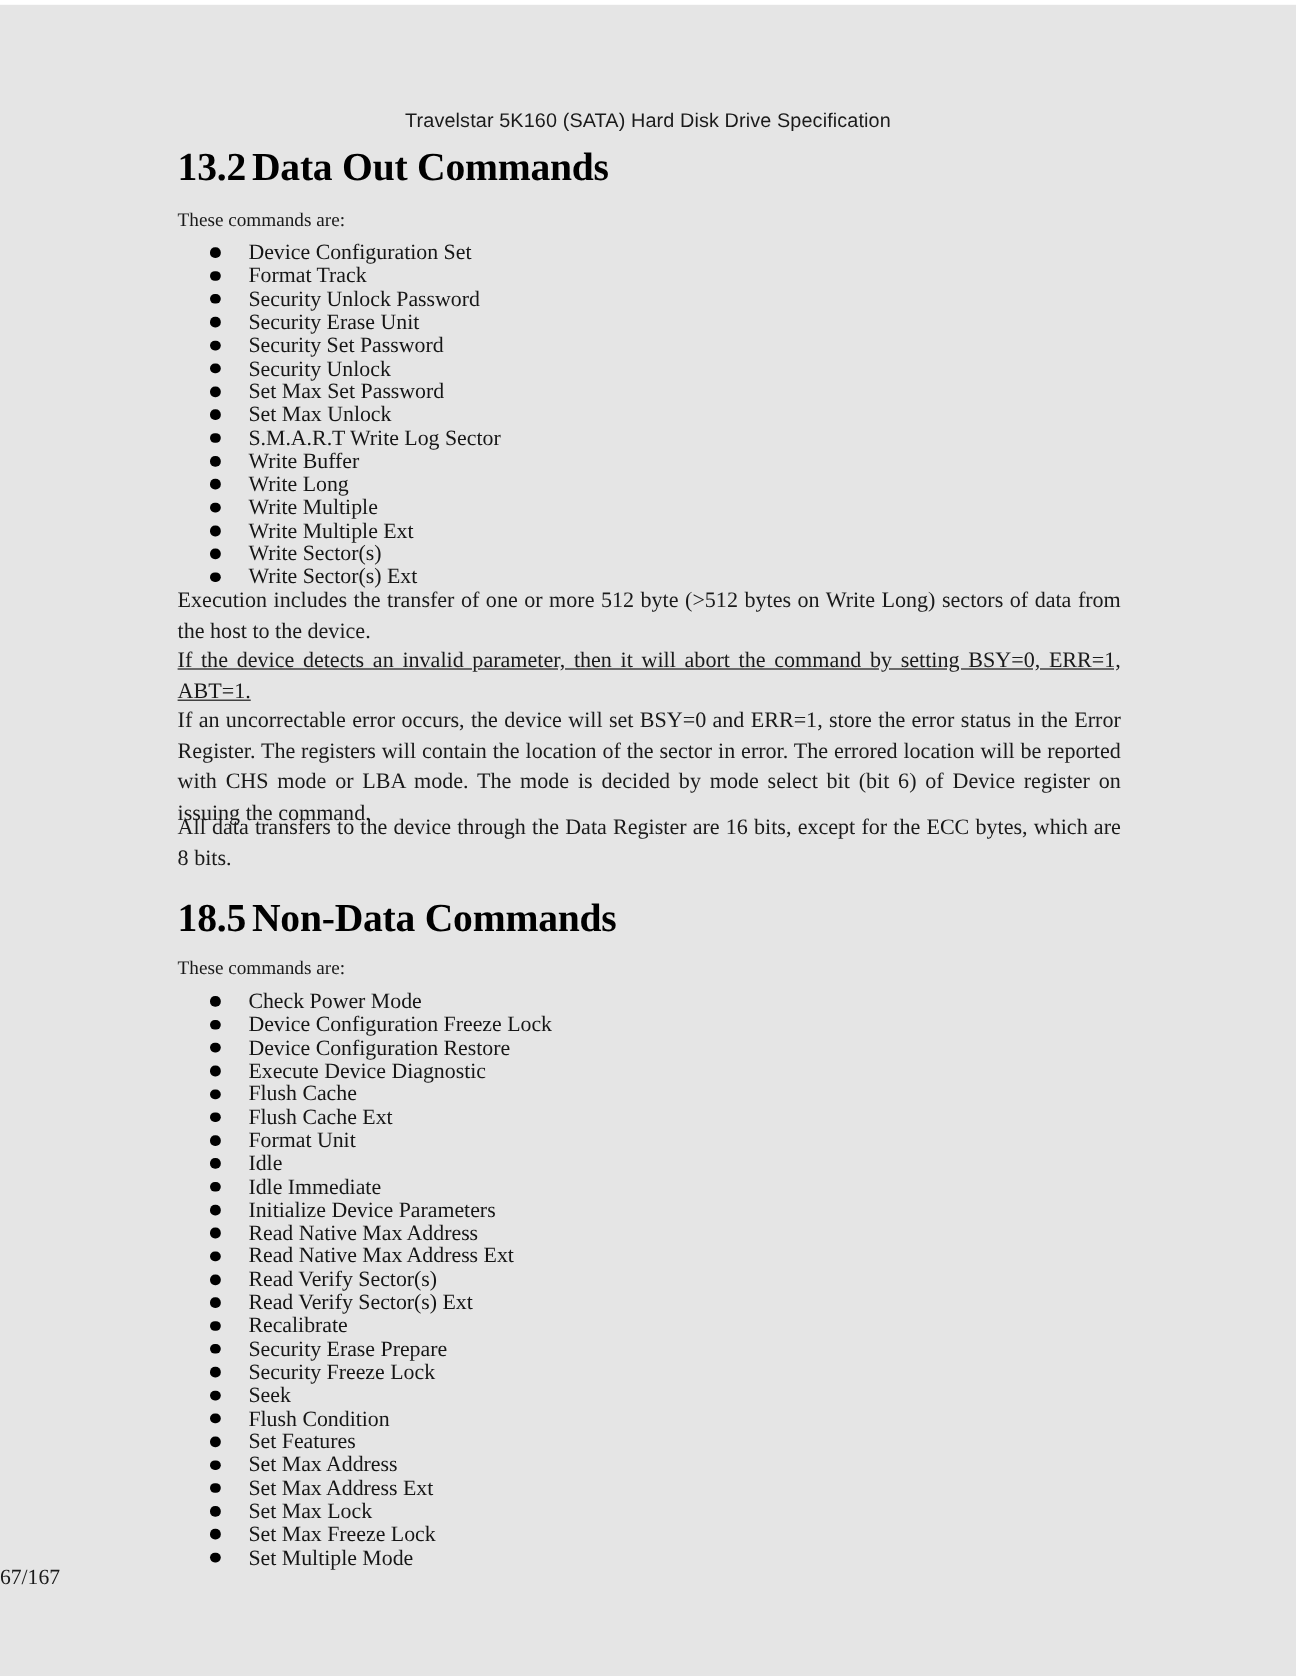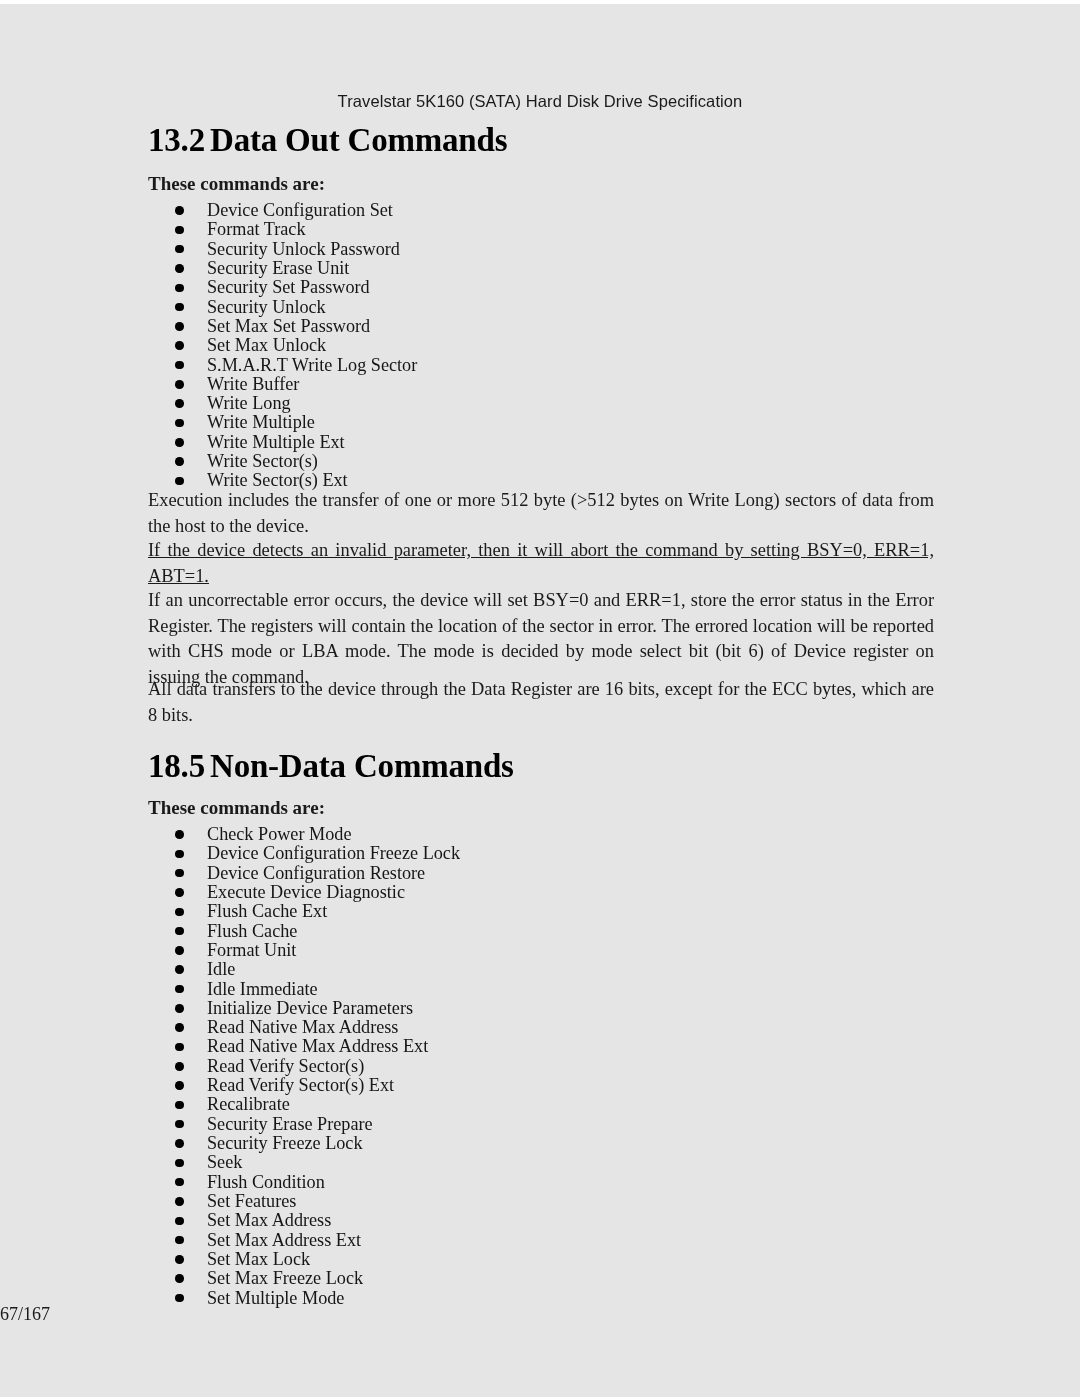--- a/index.html
+++ b/index.html
@@ -68,24 +68,23 @@
     text-justify: inter-word;
     font-stretch: semi-condensed;
     transform-origin: left top;
   }
 
   .para {
     margin: 0;
   }
 
   .lead-in {
-    font-size: 19px;
+    font-size: 16px;
     line-height: 25px;
     color: #1a1a1a;
-    font-weight: bold;
   }
 
   
   .bullet-list {
     list-style: none;
     margin: 0;
     padding: 0;
   }
 
   .bullet-item {
@@ -234,28 +233,28 @@
     <li class="bullet-item">
       <span class="bullet-glyph"></span>
       <span>Device Configuration Restore</span>
     </li>
     <li class="bullet-item">
       <span class="bullet-glyph"></span>
       <span>Execute Device Diagnostic</span>
     </li>
     <li class="bullet-item">
       <span class="bullet-glyph"></span>
+      <span>Flush Cache</span>
+    </li>
+    <li class="bullet-item">
+      <span class="bullet-glyph"></span>
       <span>Flush Cache Ext</span>
     </li>
     <li class="bullet-item">
       <span class="bullet-glyph"></span>
-      <span>Flush Cache</span>
-    </li>
-    <li class="bullet-item">
-      <span class="bullet-glyph"></span>
       <span>Format Unit</span>
     </li>
     <li class="bullet-item">
       <span class="bullet-glyph"></span>
       <span>Idle</span>
     </li>
     <li class="bullet-item">
       <span class="bullet-glyph"></span>
       <span>Idle Immediate</span>
     </li>

